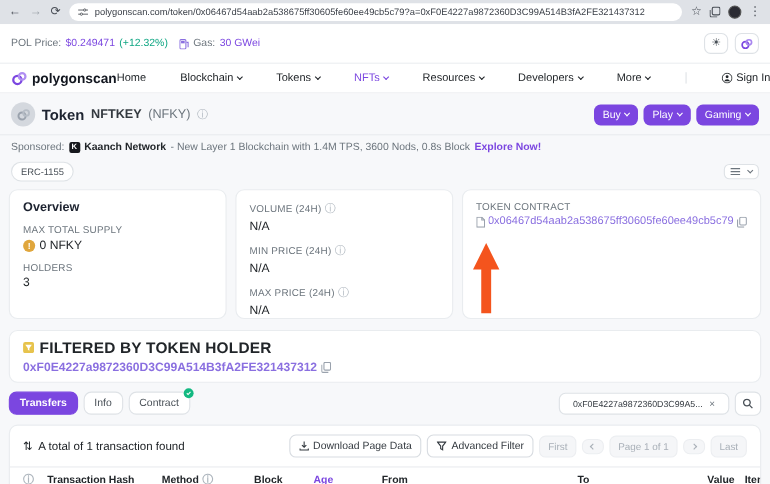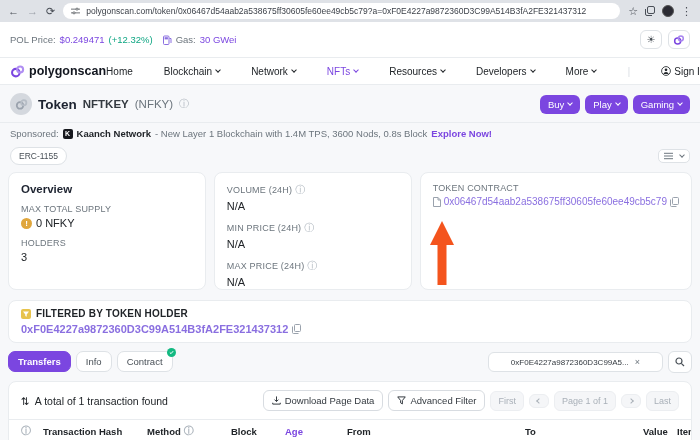--- a/index.html
+++ b/index.html
@@ -64,29 +64,29 @@
   .card h3{font-size:11.5px;font-weight:bold;margin-bottom:9px}
   .lbl{font-size:9px;color:#6c757d;letter-spacing:.2px;margin-bottom:3px;display:flex;align-items:center;gap:3px}
   .val{font-size:11px;color:#212529;margin-bottom:9px;display:flex;align-items:center;gap:4px}
   .warn{width:11px;height:11px;border-radius:50%;background:#e0a63c;color:#fff;font-size:8px;font-weight:bold;display:inline-flex;align-items:center;justify-content:center;flex:none}
   .addr-line{display:flex;align-items:center;gap:3px;font-size:10px;color:#8a6fe0;white-space:nowrap}
   .addr-line .txt{overflow:hidden;text-overflow:ellipsis;cursor:pointer}
   .cards-h{height:118px}
   .arrow-annot{position:absolute;left:8px;top:48px}
 
   .filtered{background:#fff;border:1px solid #e9ecef;border-radius:8px;margin:10px 8px 0;padding:7px 12px}
-  .filt-l1{display:flex;align-items:center;gap:5px;font-size:10px;font-weight:bold;color:#212529;letter-spacing:.2px}
+  .filt-l1{display:flex;align-items:center;gap:5px;font-size:14px;font-weight:bold;color:#212529;letter-spacing:.2px}
   .filt-l2{margin-top:4px;font-size:11px;font-weight:bold;color:#8a6fe0;display:flex;align-items:center;gap:4px}
 
   .tabs-row{display:flex;align-items:flex-start;margin:8px 8px 0;gap:5px}
   .tab{background:#fff;border:1px solid #dee2e6;border-radius:7px;font-size:9.5px;color:#495057;padding:4px 9px;cursor:pointer;position:relative}
   .tab.active{background:#7b46e0;border-color:#7b46e0;color:#fff;font-weight:bold}
   .vdot{position:absolute;top:-4px;right:-4px;width:9px;height:9px;border-radius:50%;background:#13b981;display:flex;align-items:center;justify-content:center}
   .tabs-right{margin-left:auto;display:flex;align-items:center;gap:5px}
-  .chip{background:#fff;border:1px solid #dee2e6;border-radius:6px;font-size:8px;color:#343a40;padding:4px 22px;display:flex;align-items:center;gap:6px}
+  .chip{background:#fff;border:1px solid #dee2e6;border-radius:6px;font-size:8px;color:#343a40;padding:4px 12px;display:flex;align-items:center;gap:6px}
   .chip .x{color:#6c757d;cursor:pointer;font-size:9px}
 
   .tablecard{background:#fff;border:1px solid #e9ecef;border-radius:8px;margin:8px 8px 0;overflow:hidden}
   .tc-toolbar{display:flex;align-items:center;padding:8px 12px;gap:5px}
   .tc-summary{display:flex;align-items:center;gap:5px;font-size:10.5px;color:#212529}
   .tc-actions{margin-left:auto;display:flex;align-items:center;gap:5px}
   .obtn{background:#fff;border:1px solid #d8dce1;border-radius:6px;font-size:9.5px;color:#343a40;padding:4px 8px;display:flex;align-items:center;gap:4px;cursor:pointer;font-family:"Liberation Sans",sans-serif}
   .pgbtn{background:#f5f6f8;border:1px solid #eceef1;border-radius:6px;font-size:9px;color:#a9b0b8;padding:4px 7px;display:flex;align-items:center}
   .pchev{width:4px;height:4px;border-right:1.2px solid #a9b0b8;border-bottom:1.2px solid #a9b0b8;display:inline-block}
   .pchev.l{transform:rotate(135deg)}.pchev.r{transform:rotate(-45deg)}
@@ -165,21 +165,21 @@
     </div>
     <div class="nav-items">
       <span class="nav-item">
           <span>Home</span>
         </span>
       <span class="nav-item">
           <span>Blockchain</span>
           <i class="chev"></i>
         </span>
       <span class="nav-item">
-          <span>Network</span>
+          <span>Tokens</span>
           <i class="chev"></i>
         </span>
       <span class="nav-item active">
           <span>NFTs</span>
           <i class="chev"></i>
         </span>
       <span class="nav-item">
           <span>Resources</span>
           <i class="chev"></i>
         </span>

